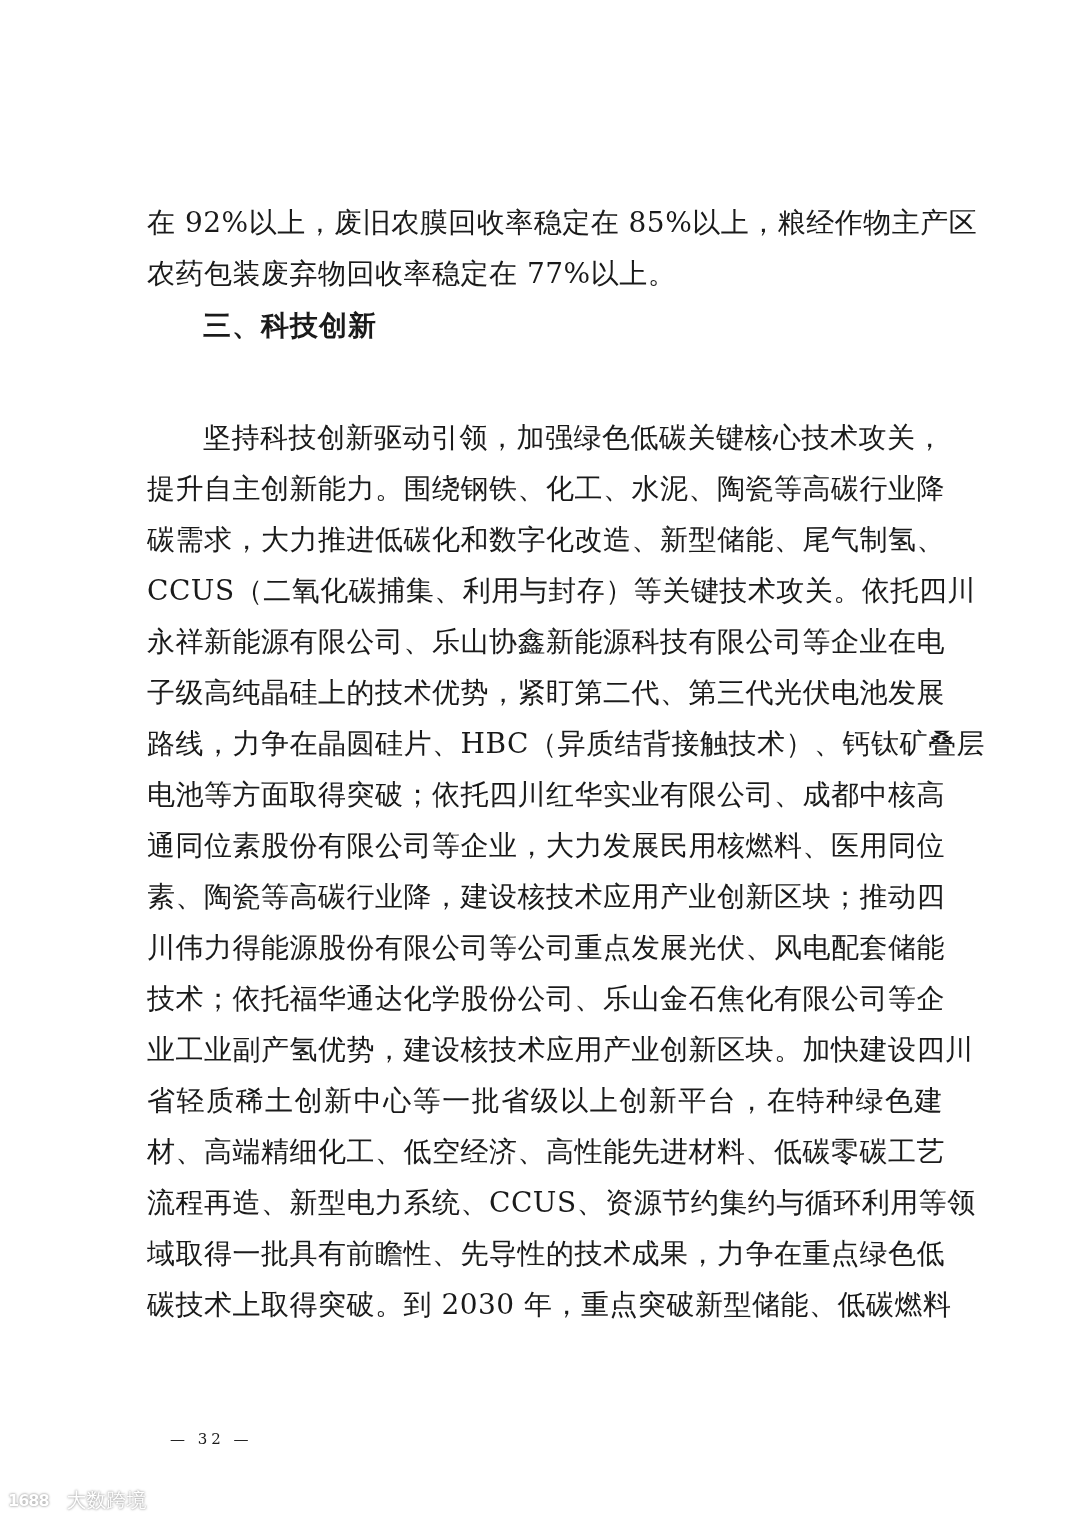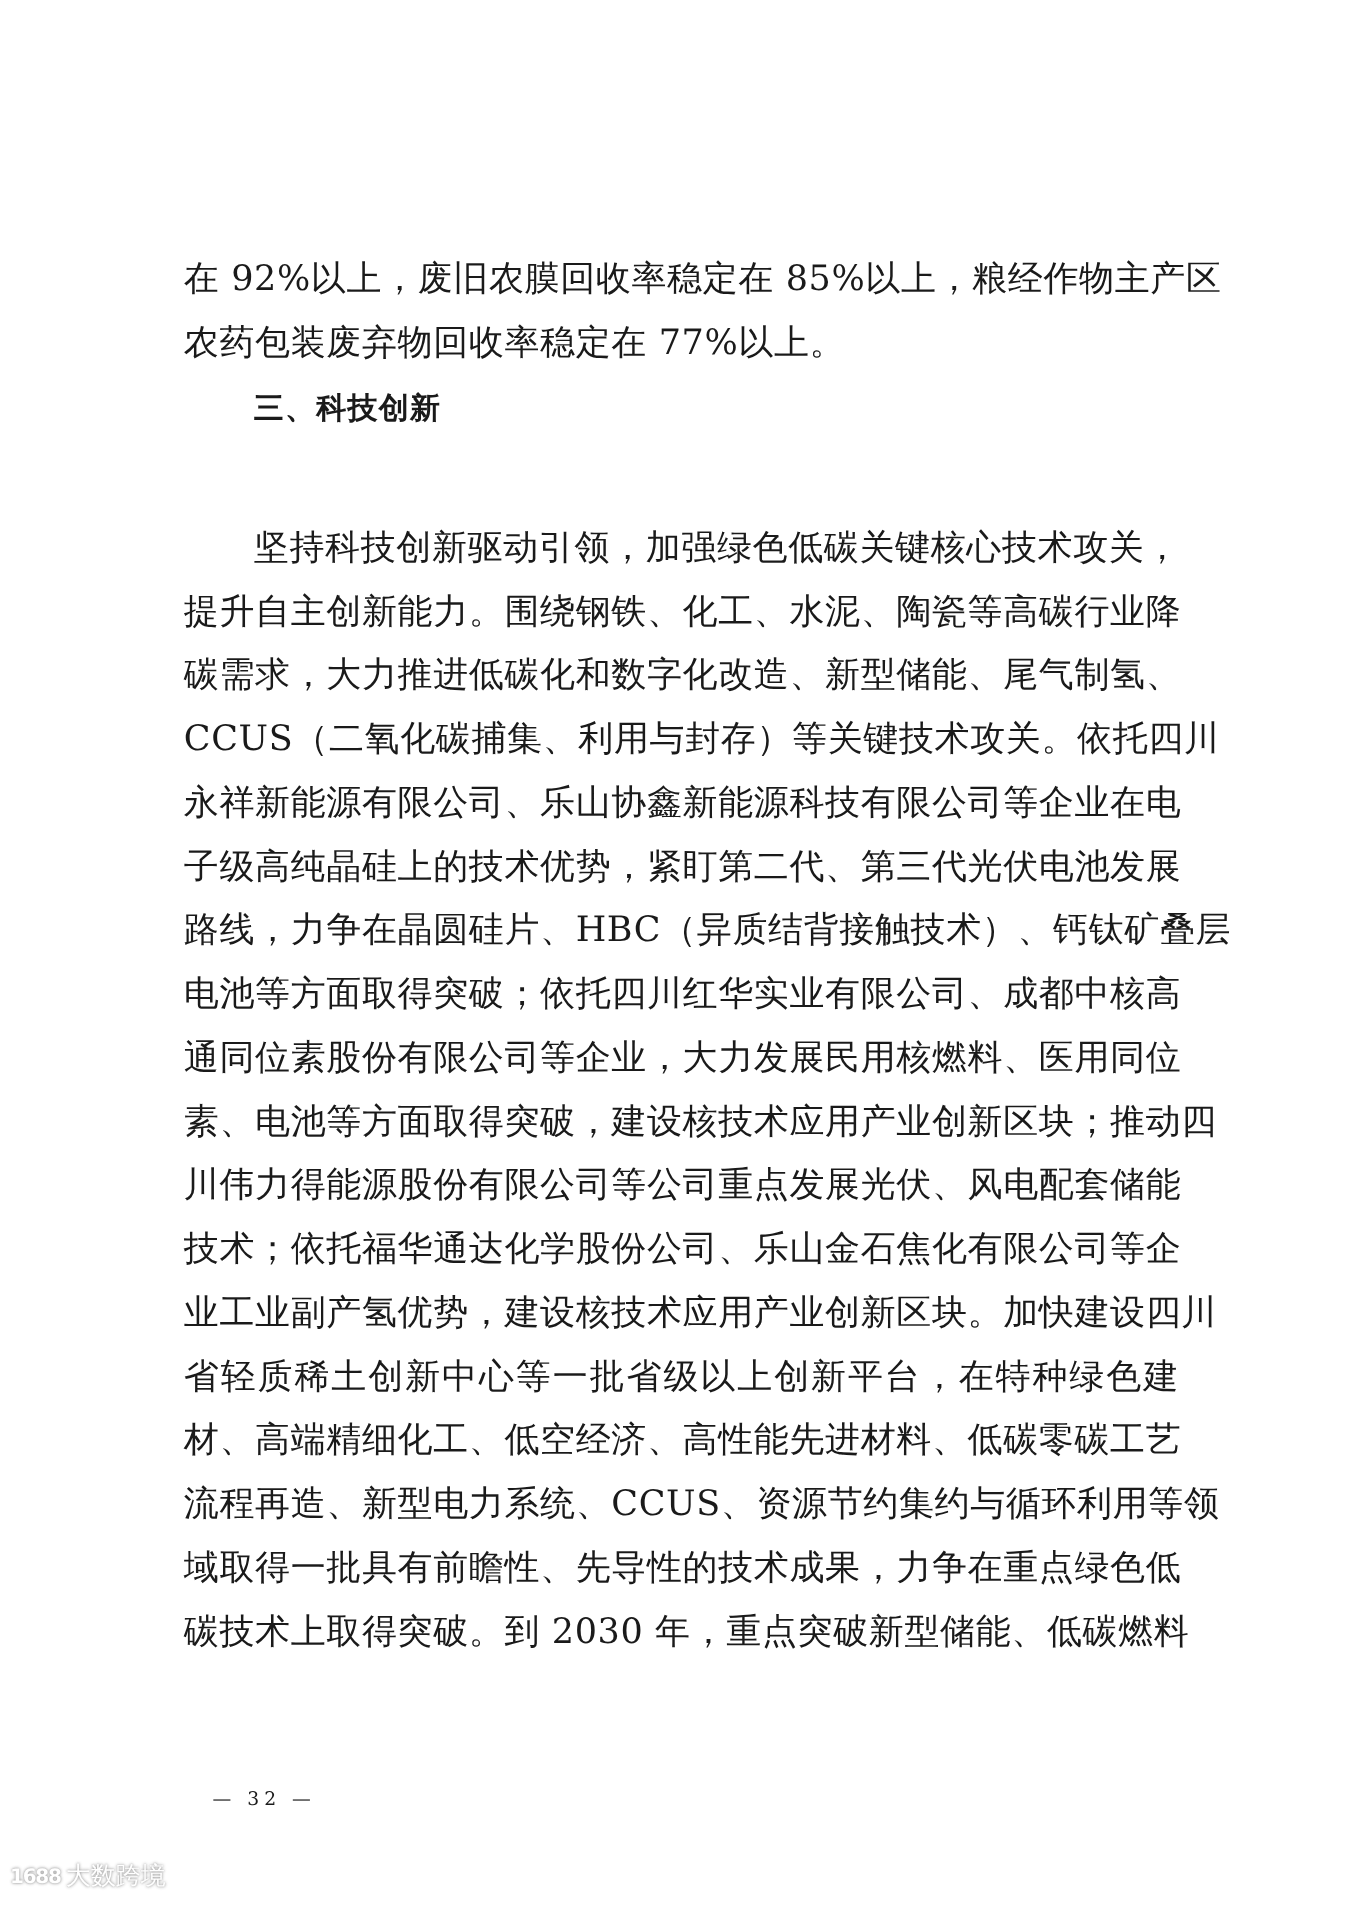--- a/index.html
+++ b/index.html
@@ -33,21 +33,21 @@
       text-align: justify;
       text-align-last: justify;
       letter-spacing: 0.5px;
     }
     .line.last {
       text-align-last: left;
     }
     .heading {
       position: absolute;
       left: 203px;
-      font-size: 24px;
+      font-size: 28px;
       line-height: 40px;
       height: 40px;
       white-space: nowrap;
       font-family: "DejaVu Sans", "Liberation Sans", sans-serif;
       font-weight: bold;
       letter-spacing: 1px;
     }
     .subheading {
       position: absolute;
       left: 203px;
@@ -64,21 +64,21 @@
       font-size: 15px;
       line-height: 32px;
       letter-spacing: 4px;
     }
     .watermark {
       position: absolute;
       left: 8px;
       top: 1487px;
       display: flex;
       align-items: center;
-      gap: 4px;
+      gap: 18px;
       color: #ffffff;
       font-family: "DejaVu Sans", "Liberation Sans", sans-serif;
       font-size: 20px;
       text-shadow: 0 0 2px #9a9a9a, 0 0 3px #b0b0b0;
       opacity: 0.95;
     }
     .watermark .logo {
       font-size: 16px;
       font-weight: bold;
       letter-spacing: -1px;
@@ -96,21 +96,21 @@
 
   <div class="line" style="top:418px; left:203px; width:740px;">坚持科技创新驱动引领，加强绿色低碳关键核心技术攻关，</div>
   <div class="line" style="top:469px;">提升自主创新能力。围绕钢铁、化工、水泥、陶瓷等高碳行业降</div>
   <div class="line" style="top:520px;">碳需求，大力推进低碳化和数字化改造、新型储能、尾气制氢、</div>
   <div class="line" style="top:571px;">CCUS（二氧化碳捕集、利用与封存）等关键技术攻关。依托四川</div>
   <div class="line" style="top:622px;">永祥新能源有限公司、乐山协鑫新能源科技有限公司等企业在电</div>
   <div class="line" style="top:673px;">子级高纯晶硅上的技术优势，紧盯第二代、第三代光伏电池发展</div>
   <div class="line" style="top:724px;">路线，力争在晶圆硅片、HBC（异质结背接触技术）、钙钛矿叠层</div>
   <div class="line" style="top:775px;">电池等方面取得突破；依托四川红华实业有限公司、成都中核高</div>
   <div class="line" style="top:826px;">通同位素股份有限公司等企业，大力发展民用核燃料、医用同位</div>
-  <div class="line" style="top:877px;">素、电池等方面取得突破，建设核技术应用产业创新区块；推动四</div>
+  <div class="line" style="top:877px;">素、陶瓷等高碳行业降，建设核技术应用产业创新区块；推动四</div>
   <div class="line" style="top:928px;">川伟力得能源股份有限公司等公司重点发展光伏、风电配套储能</div>
   <div class="line" style="top:979px;">技术；依托福华通达化学股份公司、乐山金石焦化有限公司等企</div>
   <div class="line" style="top:1030px;">业工业副产氢优势，建设核技术应用产业创新区块。加快建设四川</div>
   <div class="line" style="top:1132px;">材、高端精细化工、低空经济、高性能先进材料、低碳零碳工艺</div>
   <div class="line" style="top:1081px;">省轻质稀土创新中心等一批省级以上创新平台，在特种绿色建</div>
   <div class="line" style="top:1183px;">流程再造、新型电力系统、CCUS、资源节约集约与循环利用等领</div>
   <div class="line" style="top:1234px;">域取得一批具有前瞻性、先导性的技术成果，力争在重点绿色低</div>
   <div class="line" style="top:1285px;">碳技术上取得突破。到 2030 年，重点突破新型储能、低碳燃料</div>
 
   <div class="page-number">— 32 —</div>

